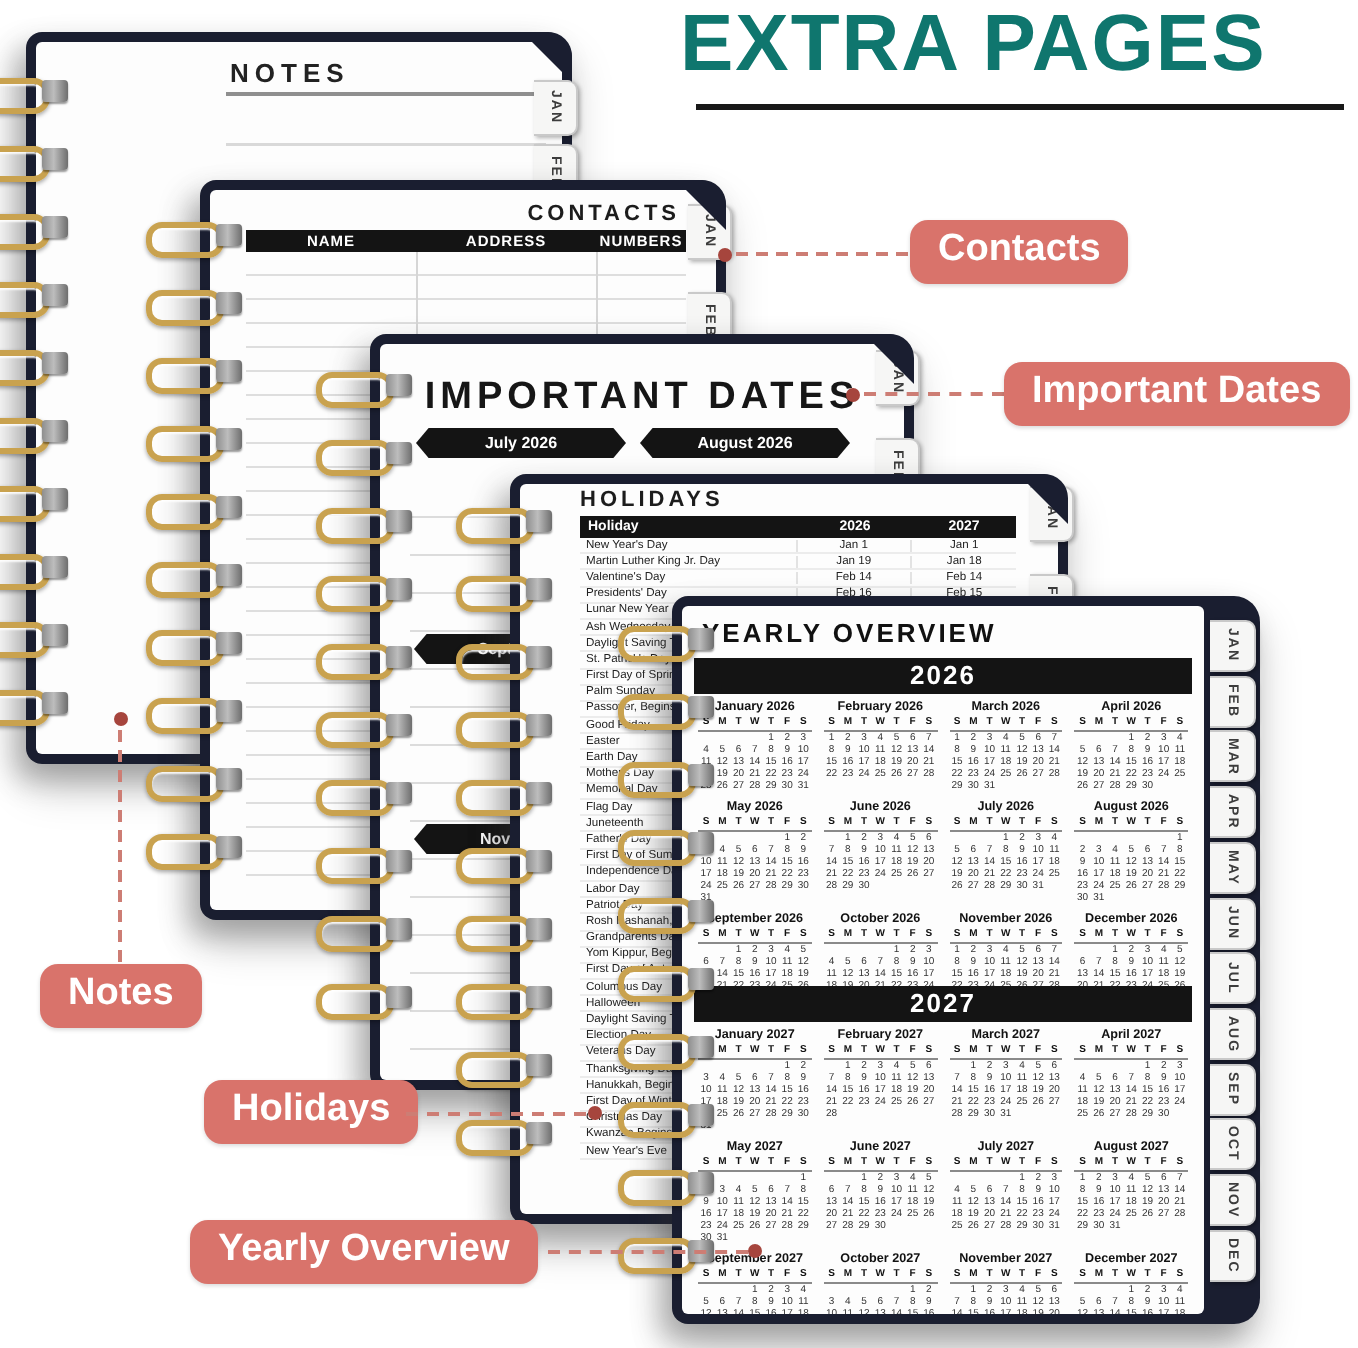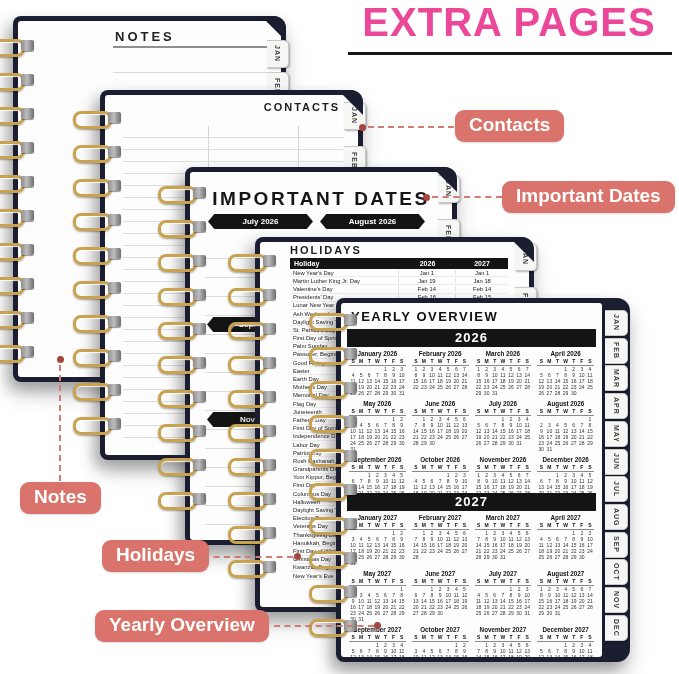--- a/index.html
+++ b/index.html
@@ -1,19 +1,19 @@
 <!DOCTYPE html>
 <html><head>
 <meta charset="utf-8">
 <style>
   html,body{margin:0;padding:0;}
   body{width:679px;height:674px;position:relative;background:#fff;overflow:hidden;
        font-family:"Liberation Sans",sans-serif;}
-  .main-title{position:absolute;left:340px;top:0px;width:338px;text-align:center;
-    font-size:40px;font-weight:800;letter-spacing:1px;color:#ec4899;white-space:nowrap;}
+  .main-title{position:absolute;left:340px;top:0px;width:338px;text-align:left;
+    font-size:40px;font-weight:800;letter-spacing:1px;color:#0f766e;white-space:nowrap;}
   .title-underline{position:absolute;left:348px;top:52px;width:324px;height:3px;background:#181818;}
 
   
   .page{position:absolute;background:#1a1e30;border-radius:8px 13px 8px 8px;
     box-shadow:-6px 8px 14px rgba(60,60,60,.35),0 12px 22px rgba(0,0,0,.18);}
   .paper{position:absolute;inset:5px;background:#fdfdfd;border-radius:3px;overflow:hidden;}
   .corner{position:absolute;top:0;right:0;width:25px;height:25px;background:#1a1e30;
     clip-path:polygon(0 0,100% 0,100% 100%);border-top-right-radius:12px;}
 
   
@@ -148,20 +148,25 @@
       <div class="coil" style="top: 328px;">
         <i class="ring"></i>
         <i class="clamp"></i>
       </div>
     </div>
 </div>
 
 <div class="page" id="page-contacts" style="left:100px;top:90px;width:263px;height:370px;">
   <div class="paper">
     <div class="contacts-title">CONTACTS</div>
+    <div class="ctable-head">
+      <span class="ch ch1">NAME</span>
+      <span class="ch ch2">ADDRESS</span>
+      <span class="ch ch3">NUMBERS</span>
+    </div>
     <div class="contacts-lines"></div>
     <div class="csep" style="left:103px;"></div>
     <div class="csep" style="left:193px;"></div>
   </div>
   <div class="tabwrap">
       <div class="tab" style="top: 12px; height: 26px;">JAN</div>
       <div class="tab" style="top: 56px; height: 26px;">FEB</div>
     </div>
   <div class="corner"></div>
   <div class="coil-col">

